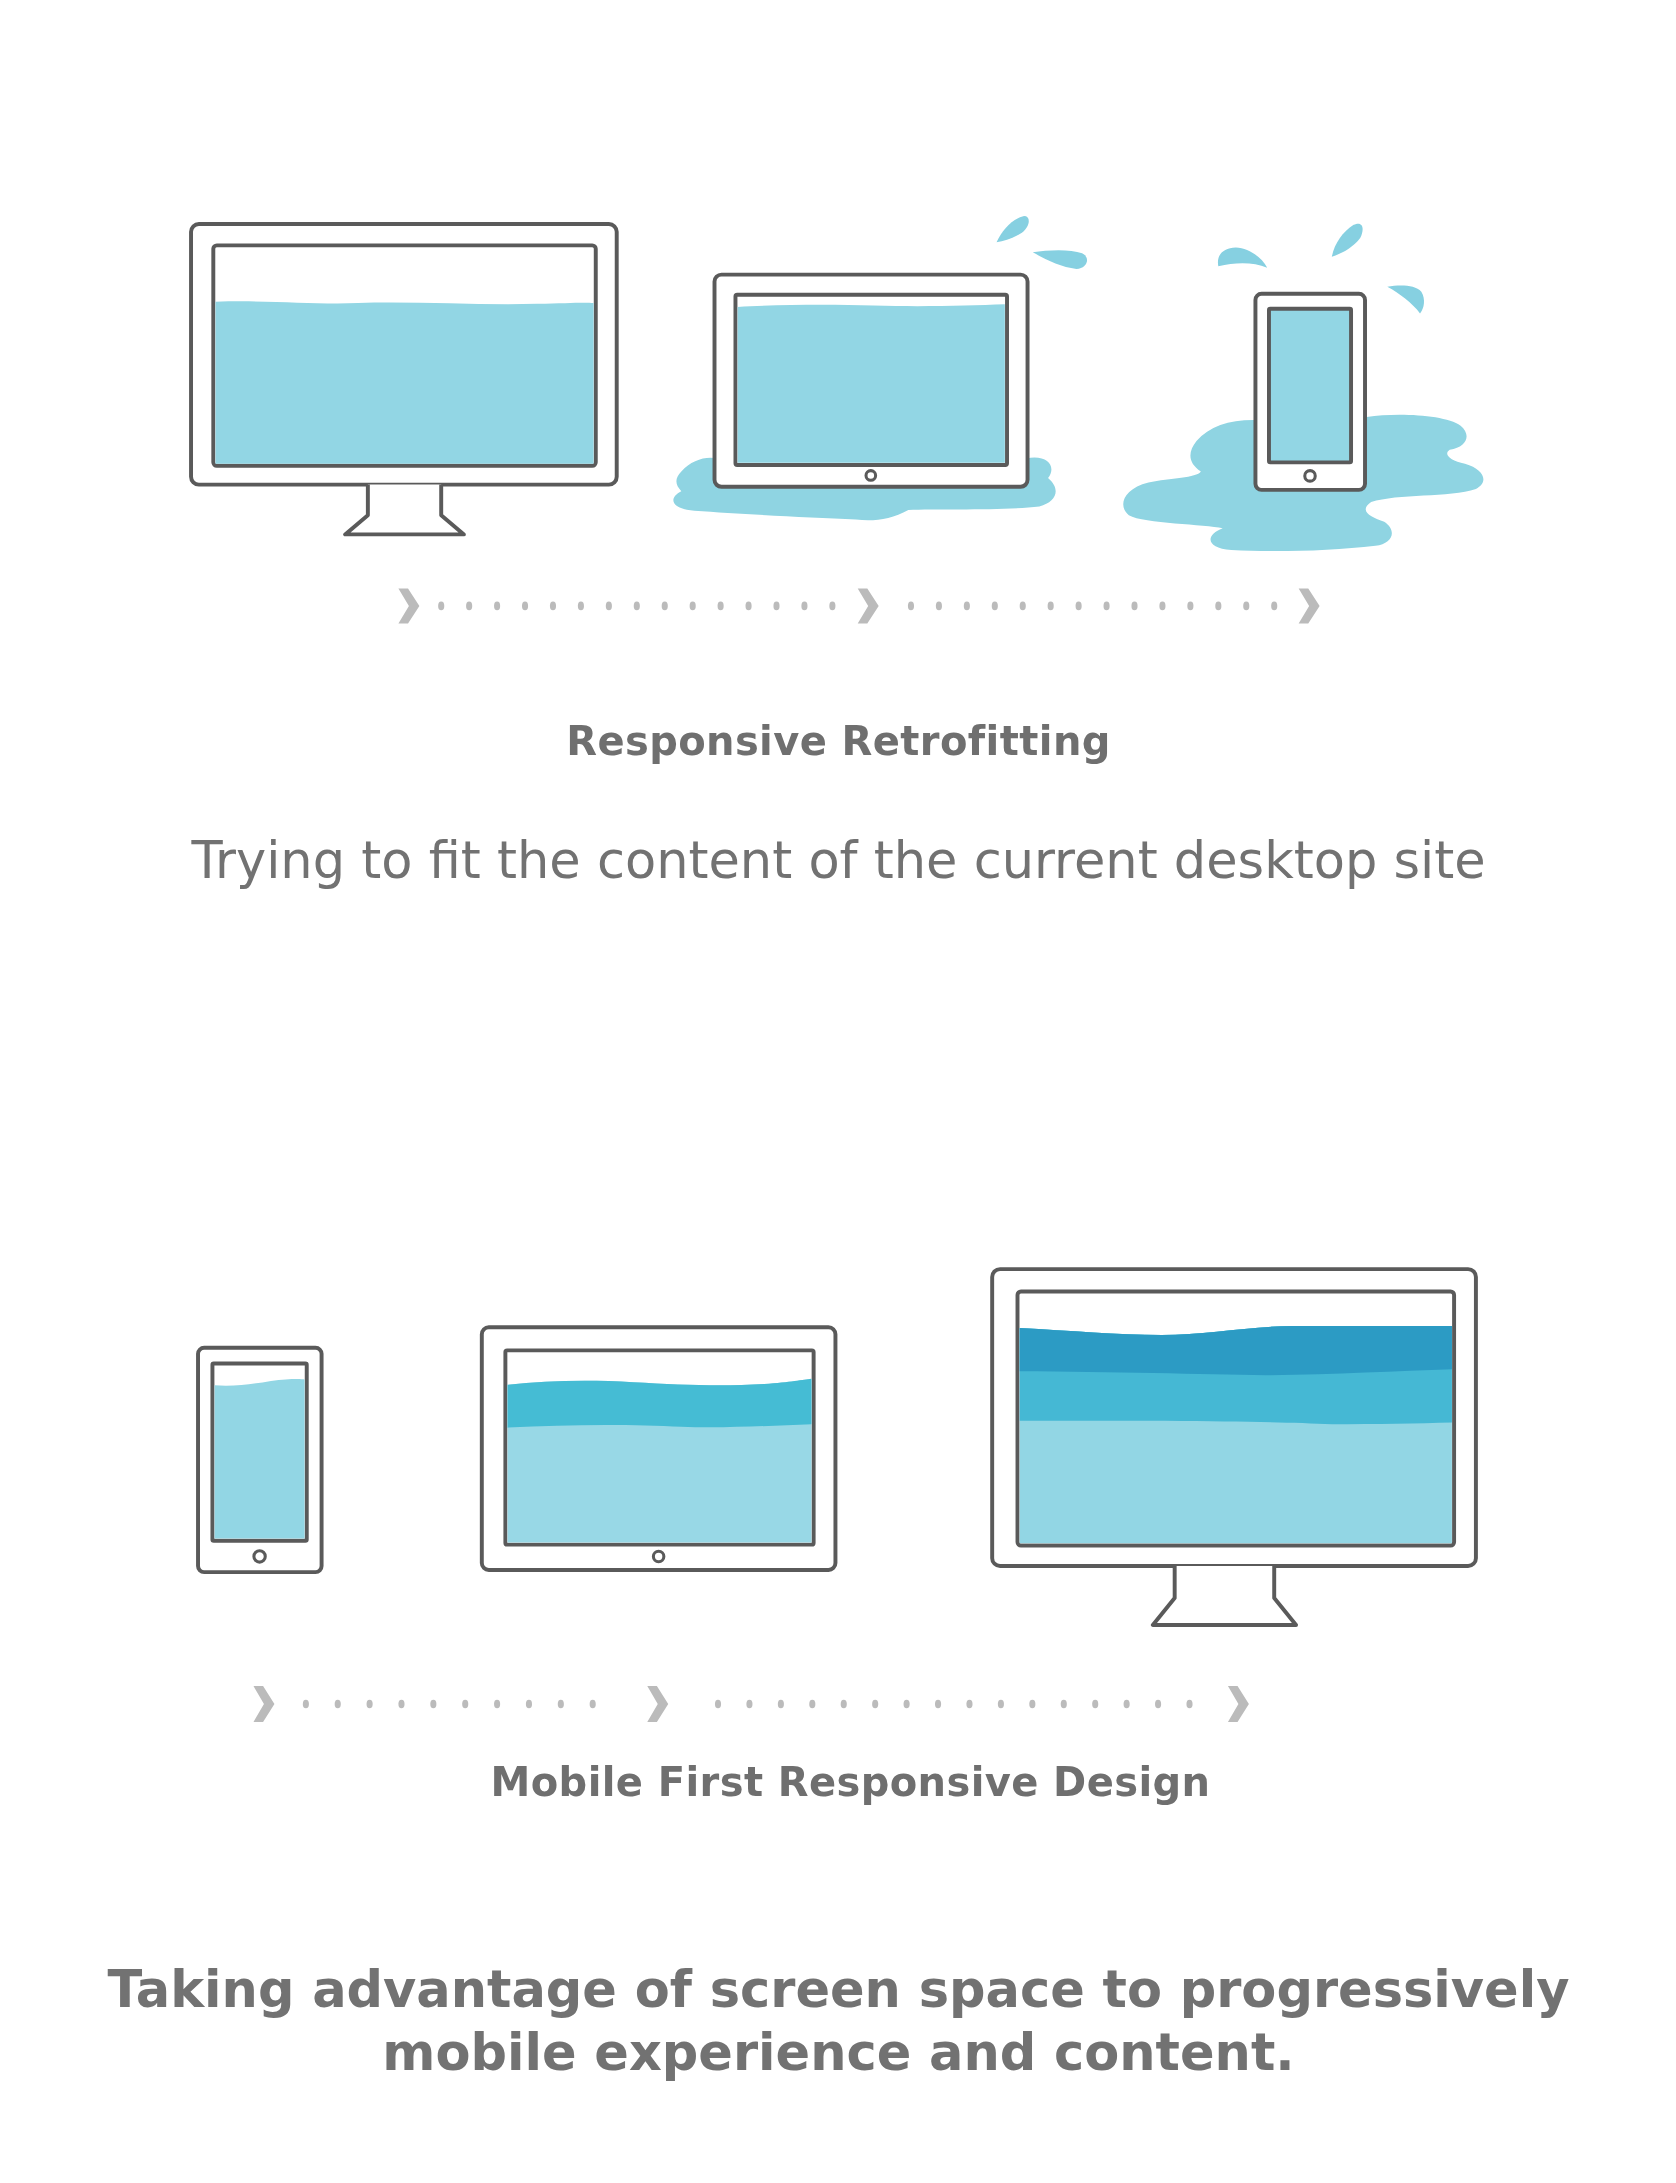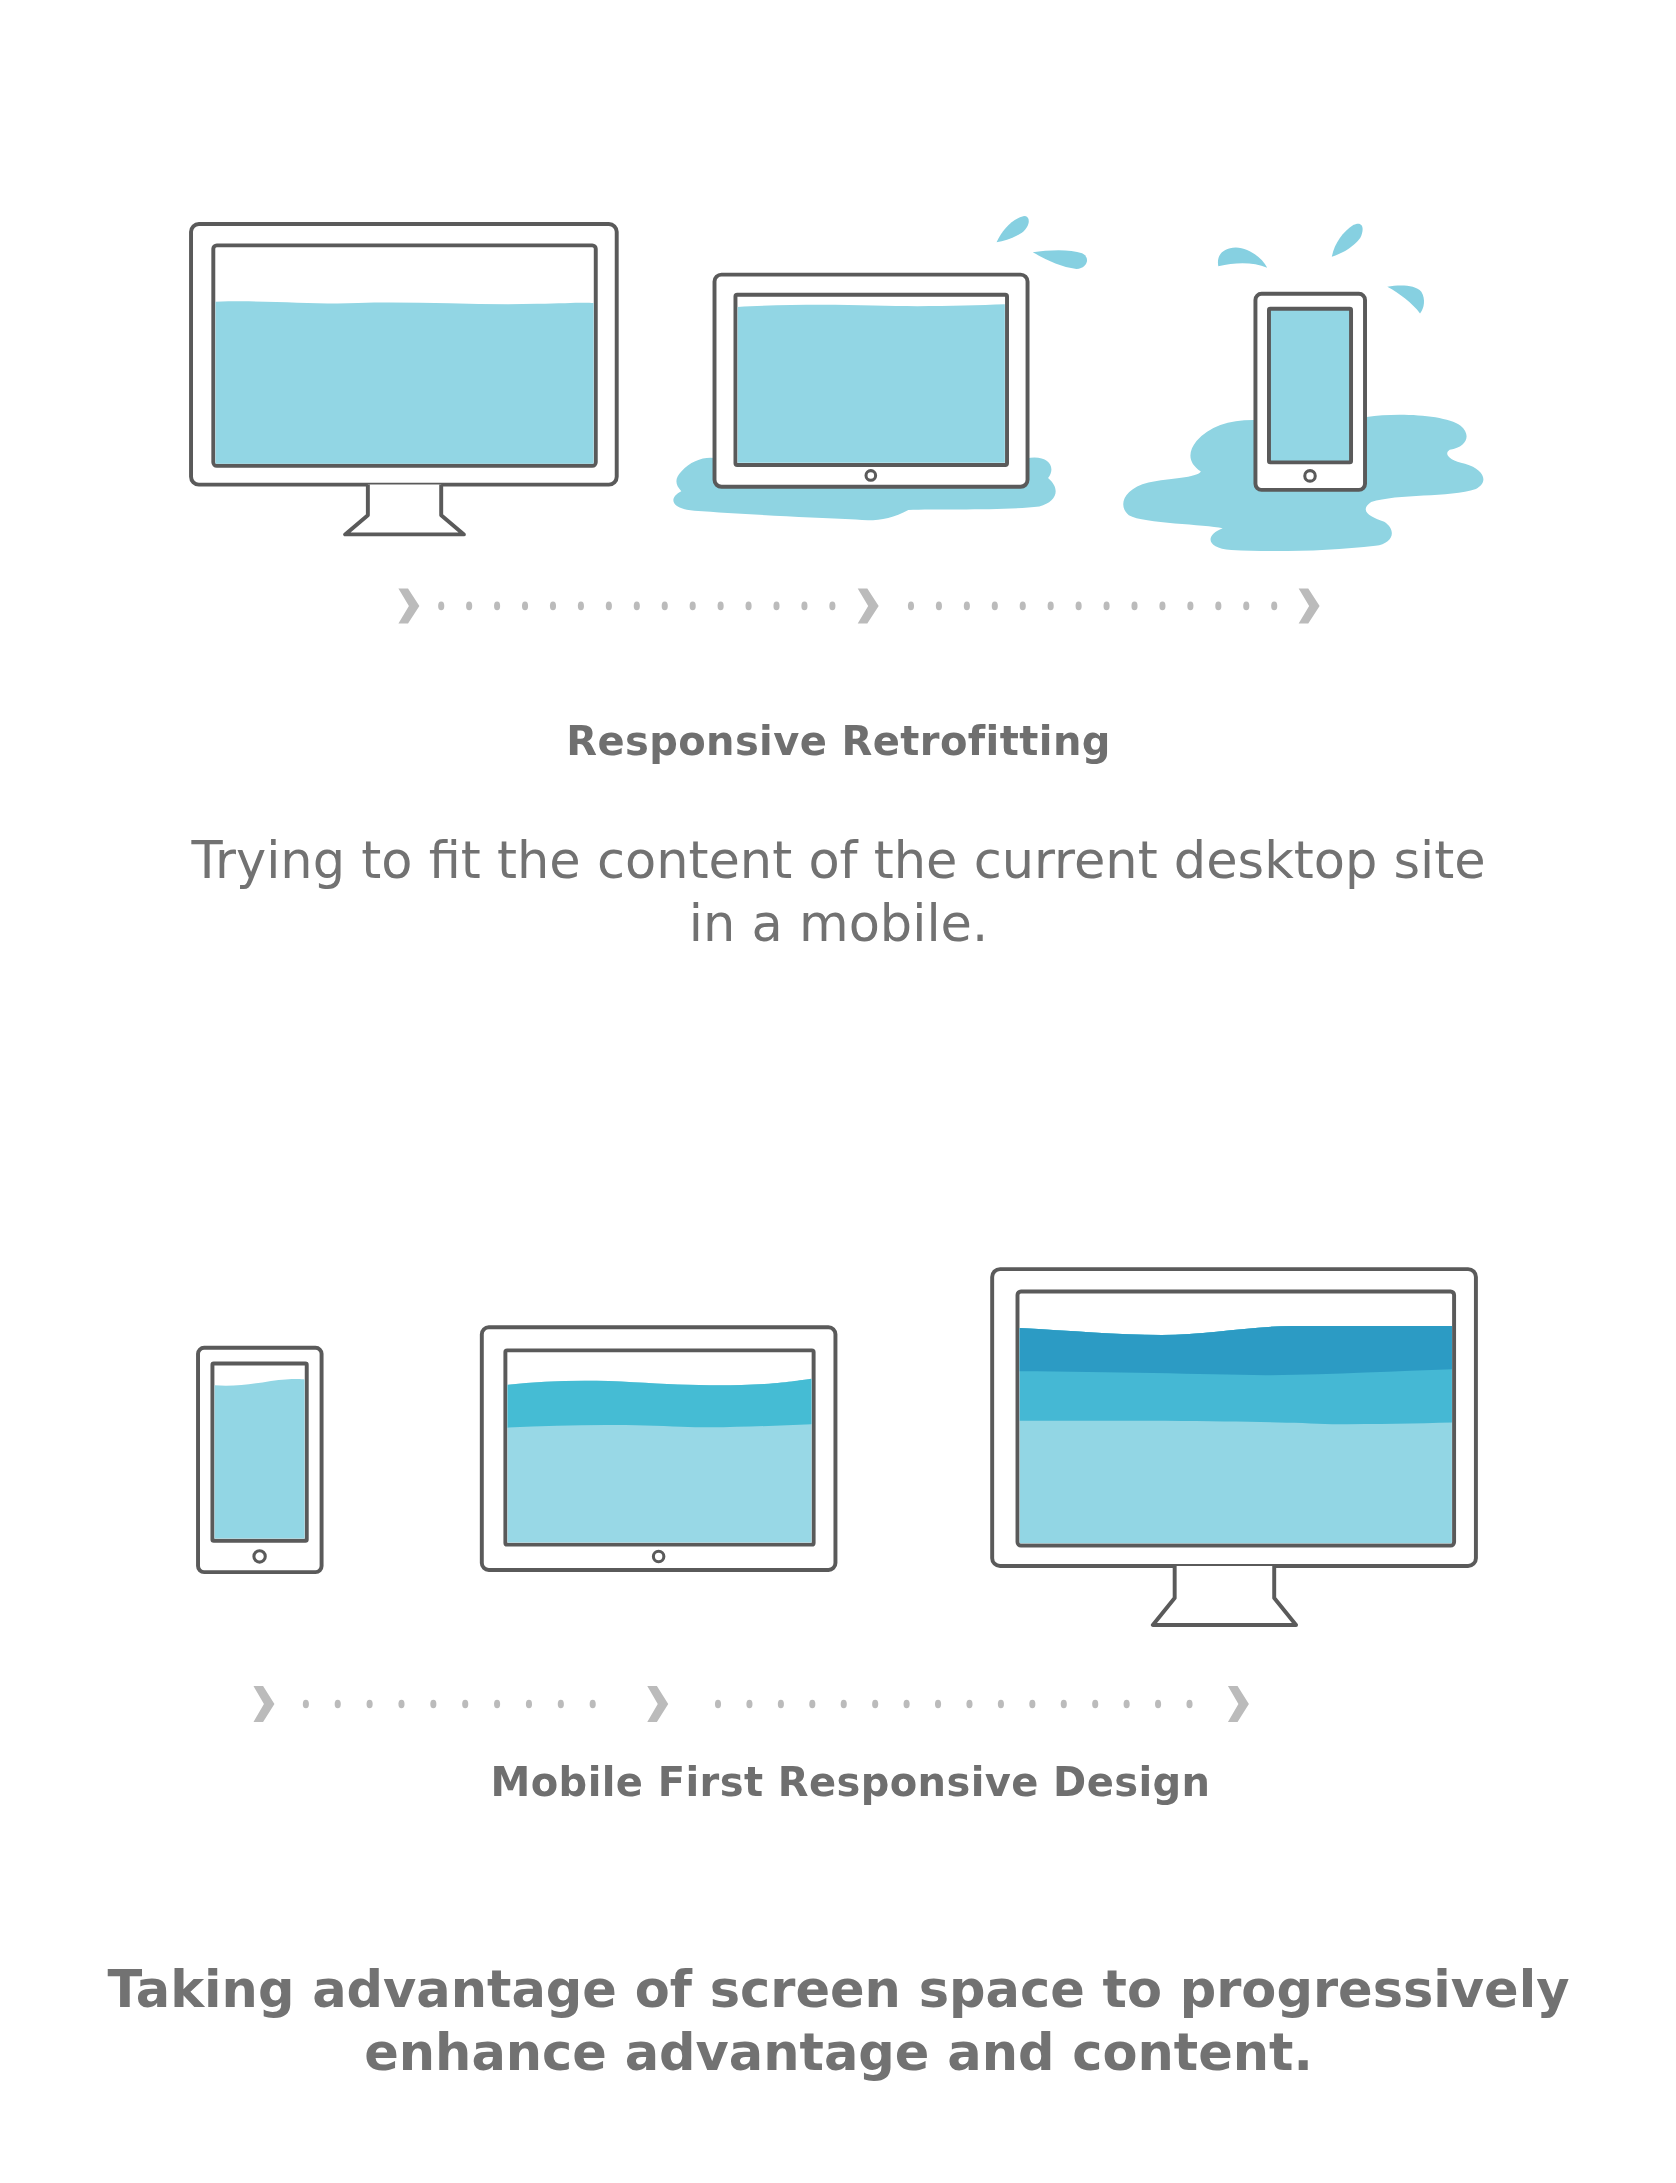--- a/index.html
+++ b/index.html
@@ -149,21 +149,20 @@
         <ellipse cx="2652" cy="3903" rx="7" ry="10"></ellipse>
       <ellipse cx="2724" cy="3903" rx="7" ry="10"></ellipse>
     </g>
     <path d="M2812 3862 L2834 3862 L2860 3903 L2834 3944 L2812 3944 L2836 3903 Z"></path>
   </g>
 </svg>
 
 <div class="title" style="top:721px;">Responsive Retrofitting</div>
 <div class="desc" style="top:829px;">
   <span>Trying to fit the content of the current desktop site</span>
-  <span>in a mobile.</span>
 </div>
 
 <div class="title" style="top:1762px;margin-left:12px;">Mobile First Responsive Design</div>
 <div class="desc" style="top:1958px;font-weight:bold;">
   <span>Taking advantage of screen space to progressively</span>
-  <span>enhance advantage and content.</span>
+  <span>mobile experience and content.</span>
 </div>
 
 
 </body></html>

